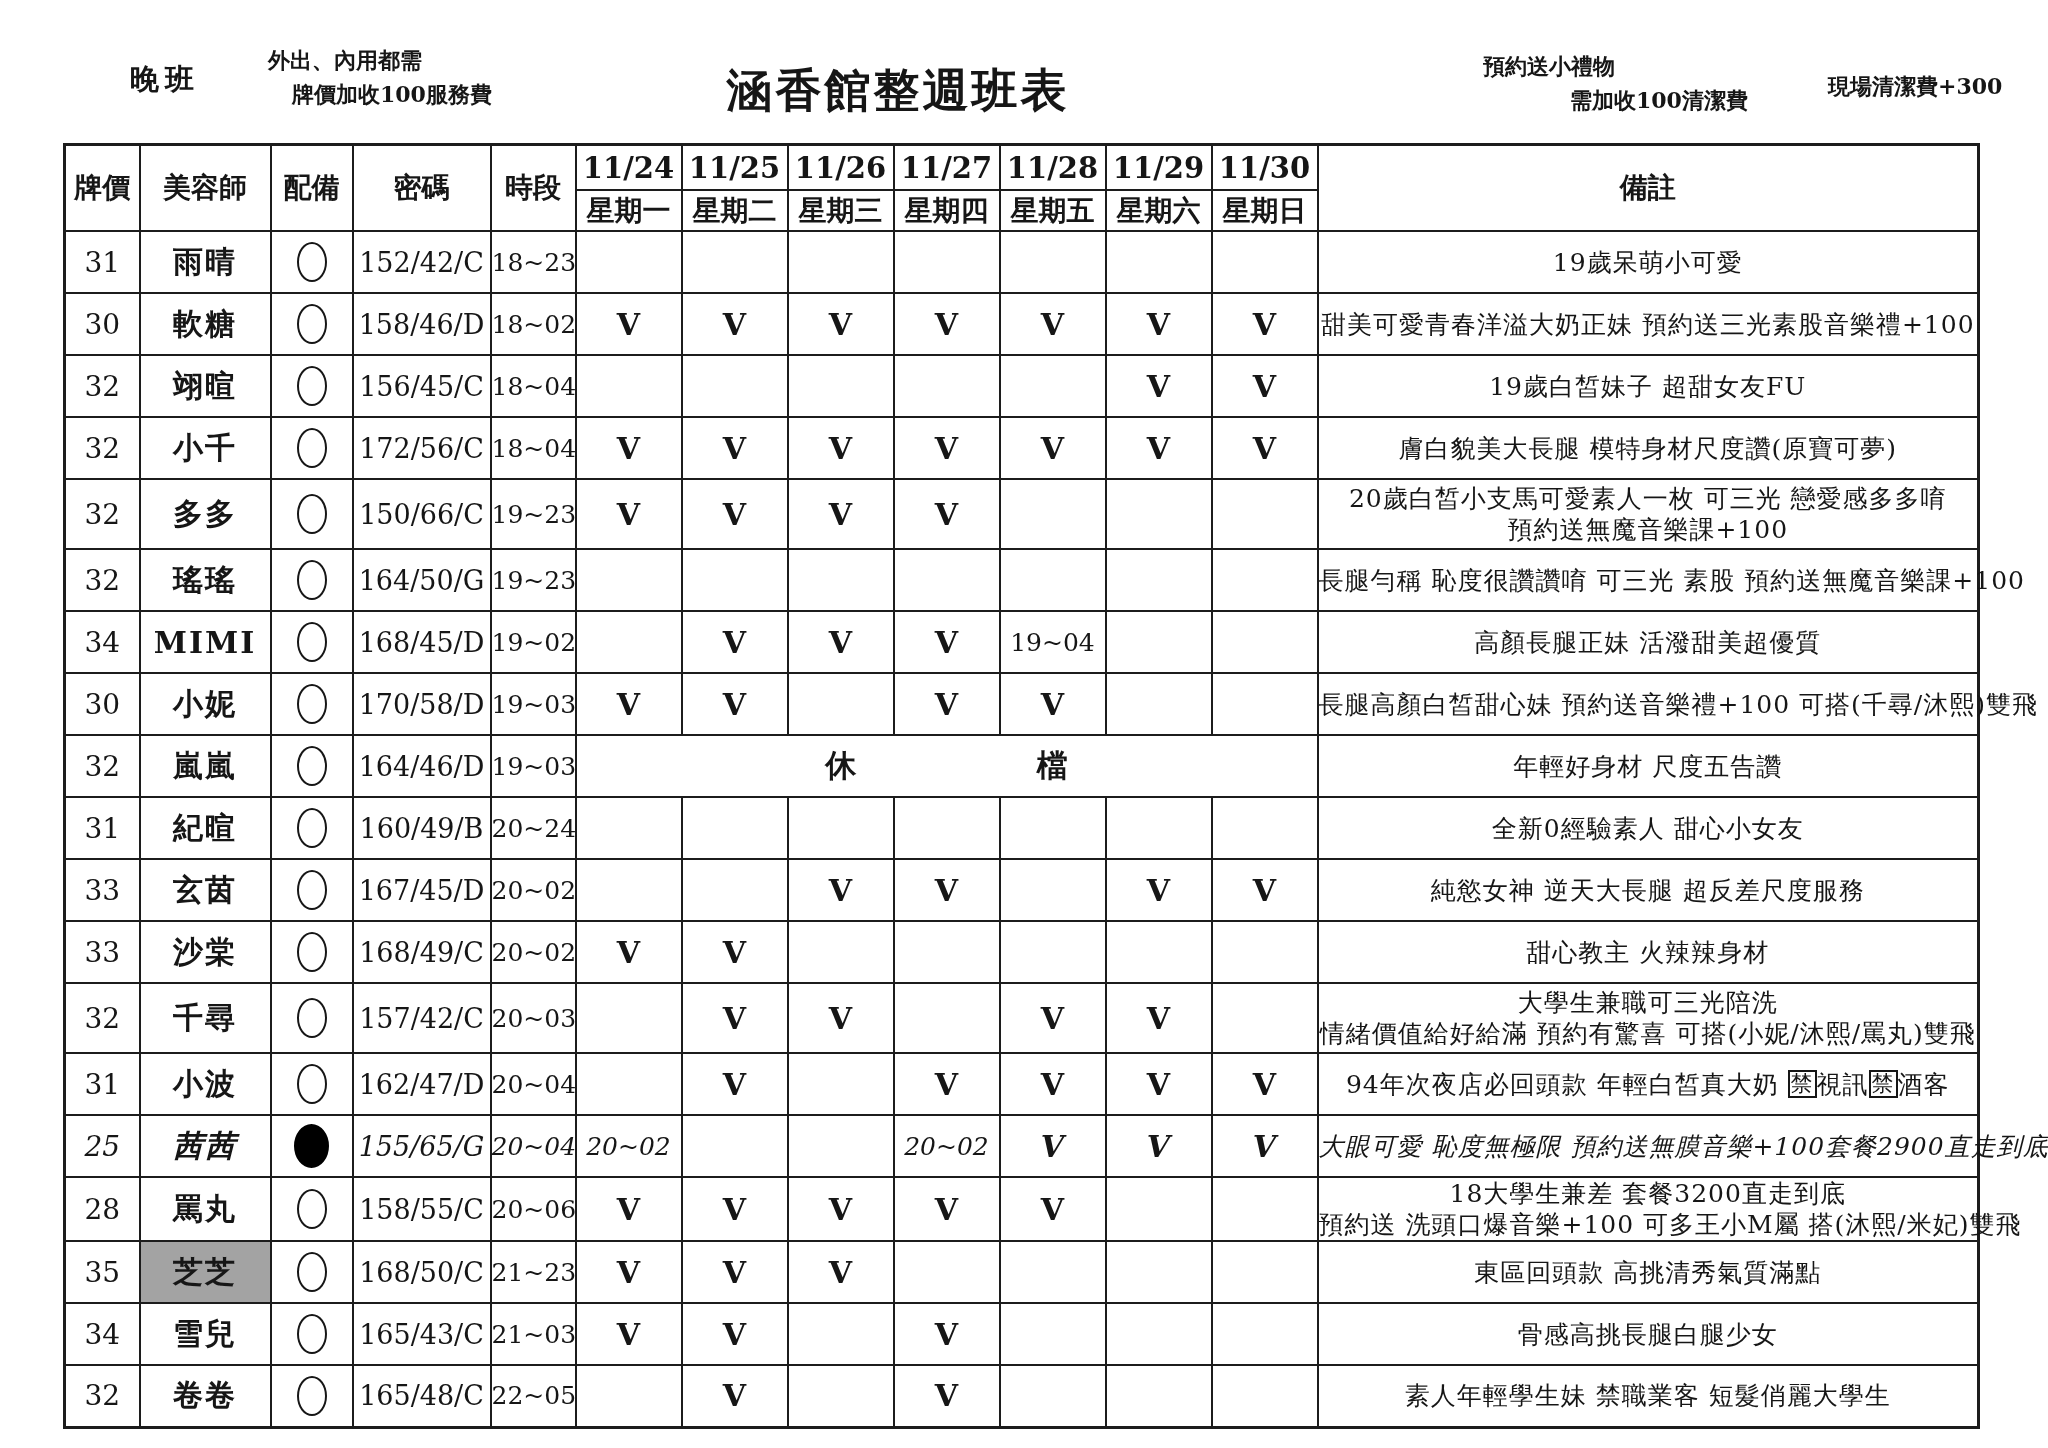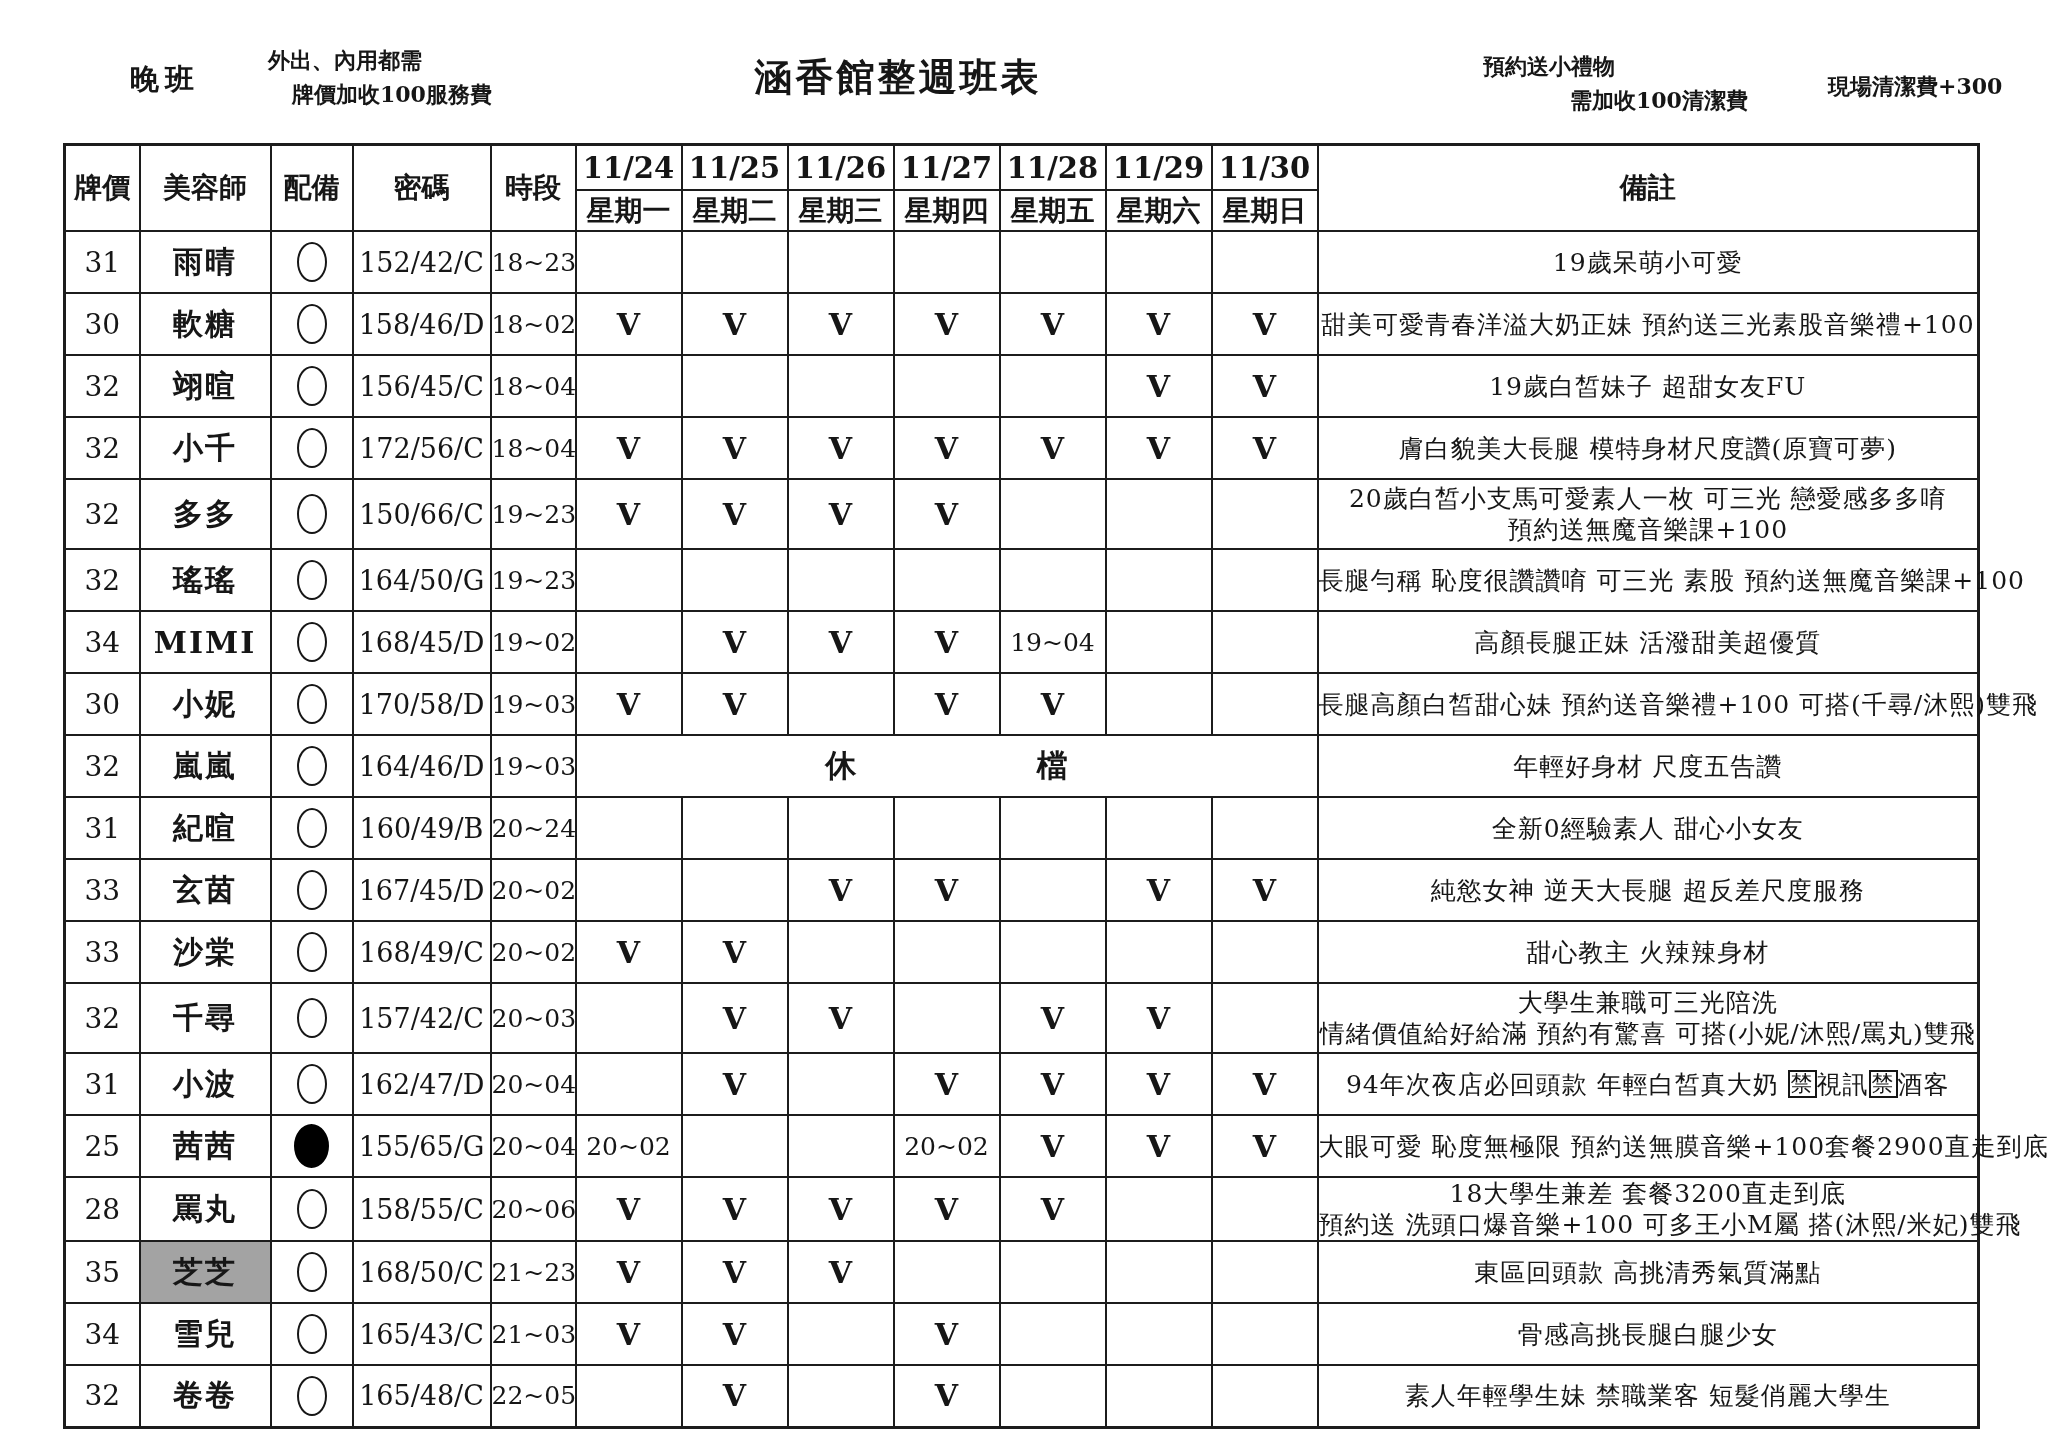--- a/index.html
+++ b/index.html
@@ -5,21 +5,21 @@
   html,body{margin:0;padding:0;}
   body{
     width:2048px;height:1448px;position:relative;overflow:hidden;
     background:#ffffff;color:#161616;
     font-family:"DejaVu Serif","Liberation Serif",serif;
   }
   .hdr-item{position:absolute;white-space:nowrap;font-weight:600;}
   #shift-label{left:130px;top:60px;font-size:29px;letter-spacing:6px;}
   #note-left-1{left:268px;top:46px;font-size:22px;}
   #note-left-2{left:292px;top:80px;font-size:22px;}
-  #page-title{left:898px;top:52px;transform:translateX(-50%);font-size:38px;font-weight:700;letter-spacing:3px;}
+  #page-title{left:898px;top:60px;transform:translateX(-50%);font-size:46px;font-weight:700;letter-spacing:3px;}
   #note-right-1{left:1483px;top:52px;font-size:22px;}
   #note-right-2{left:1570px;top:86px;font-size:22px;}
   #note-clean{left:1828px;top:72px;font-size:22px;}
 
   table#sched{
     position:absolute;left:63px;top:143px;
     border-collapse:collapse;table-layout:fixed;width:1914px;
   }
   #sched th,#sched td{
     border:2.5px solid #1c1c1c;padding:0;text-align:center;vertical-align:middle;
@@ -332,21 +332,21 @@
         <td class="day"><span class="v">V</span></td>
         <td class="day"></td>
         <td class="day"><span class="v">V</span></td>
         <td class="day"><span class="v">V</span></td>
         <td class="day"><span class="v">V</span></td>
         <td class="day"><span class="v">V</span></td>
         <td class="remark">
           <div class="rline">94年次夜店必回頭款 年輕白皙真大奶 <span class="boxed">禁</span>視訊<span class="boxed">禁</span>酒客</div>
         </td>
       </tr>
-      <tr style="height: 62px;">
+      <tr style="height: 62px; font-style: italic;">
         <td class="price">25</td>
         <td class="name">茜茜</td>
         <td class="equip"><span class="circle filled"></span></td>
         <td class="code">155/65/G</td>
         <td class="slot">20~04</td>
         <td class="day">20~02</td>
         <td class="day"></td>
         <td class="day"></td>
         <td class="day">20~02</td>
         <td class="day"><span class="v">V</span></td>

